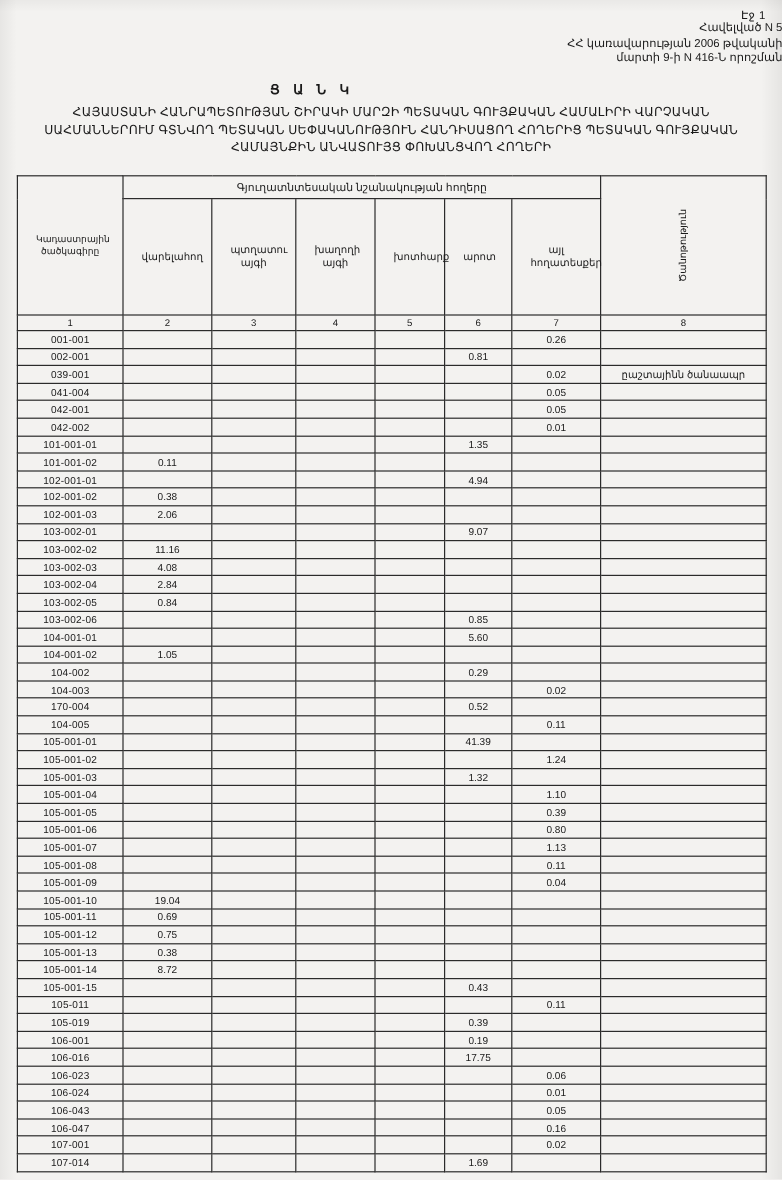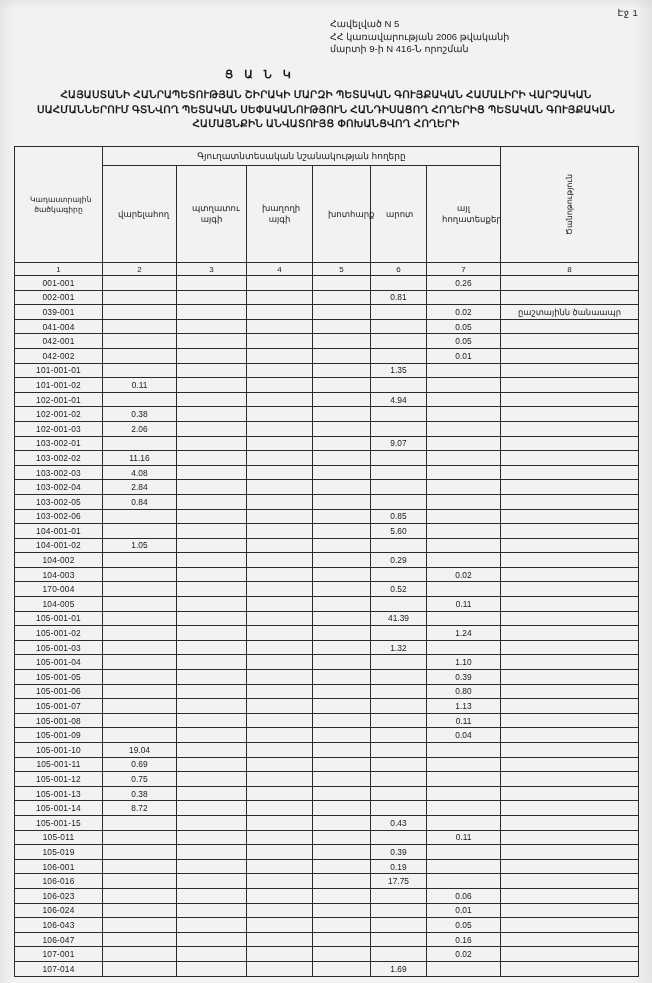--- a/index.html
+++ b/index.html
@@ -21,31 +21,31 @@
     background:linear-gradient(90deg, rgba(0,0,0,0.05) 0px, rgba(0,0,0,0) 14px),
                linear-gradient(270deg, rgba(0,0,0,0.06) 0px, rgba(0,0,0,0) 18px),
                linear-gradient(180deg, rgba(0,0,0,0.04) 0px, rgba(0,0,0,0) 10px);
     pointer-events:none;
   }
   .page-num{
     position:absolute;top:7px;right:14px;
     font-size:9.5px;letter-spacing:.3px;
   }
   .hdr-right{
-    position:absolute;top:18px;right:22px;
-    text-align:left;font-size:9.5px;line-height:12.5px;
+    position:absolute;top:18px;right:0;
+    text-align:right;font-size:9.5px;line-height:12.5px;
     width:300px;
   }
   .doc-title{
     position:absolute;top:68px;left:0;width:520px;
     text-align:center;font-size:11px;letter-spacing:4px;font-weight:bold;
   }
   .subtitle{
     position:absolute;top:88px;left:22px;width:608px;
-    text-align:center;font-size:10.3px;line-height:14.5px;font-weight:bold;
+    text-align:center;font-size:10.3px;line-height:14.5px;font-weight:normal;
     letter-spacing:.2px;
   }
   
   .tbl-wrap{
     position:absolute;left:14px;top:146px;width:624px;
   }
   table{border-collapse:collapse;width:624px;table-layout:fixed;}
   td,th{border:1px solid #2b2b2b;padding:0;}
   .hgroup{
     text-align:center;font-size:9px;font-weight:normal;height:18px;

